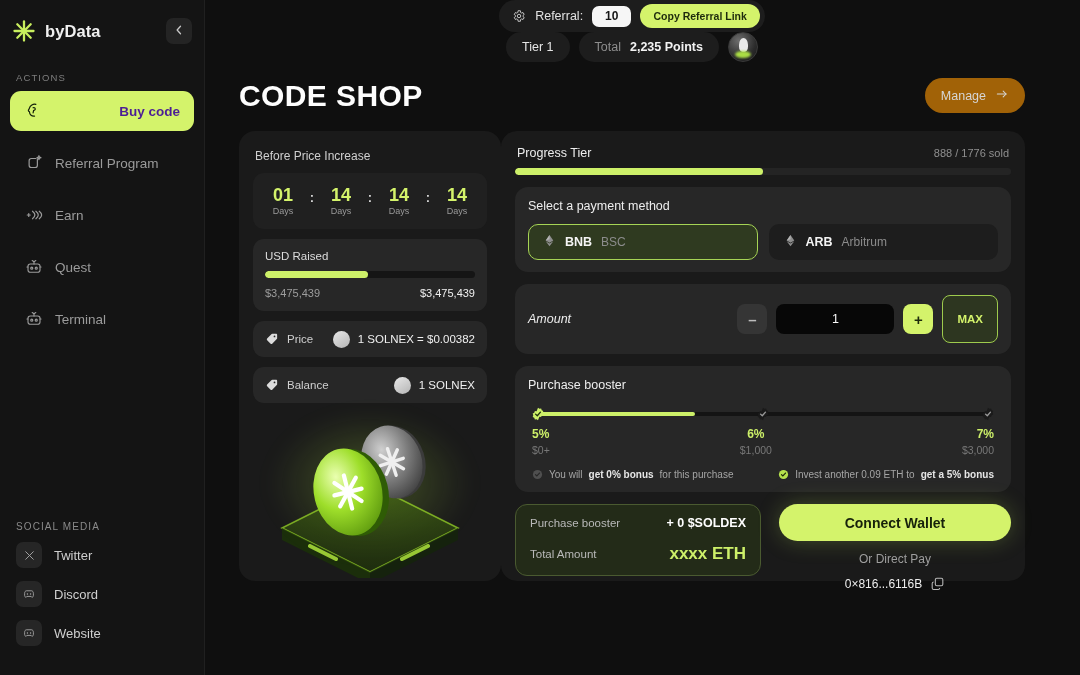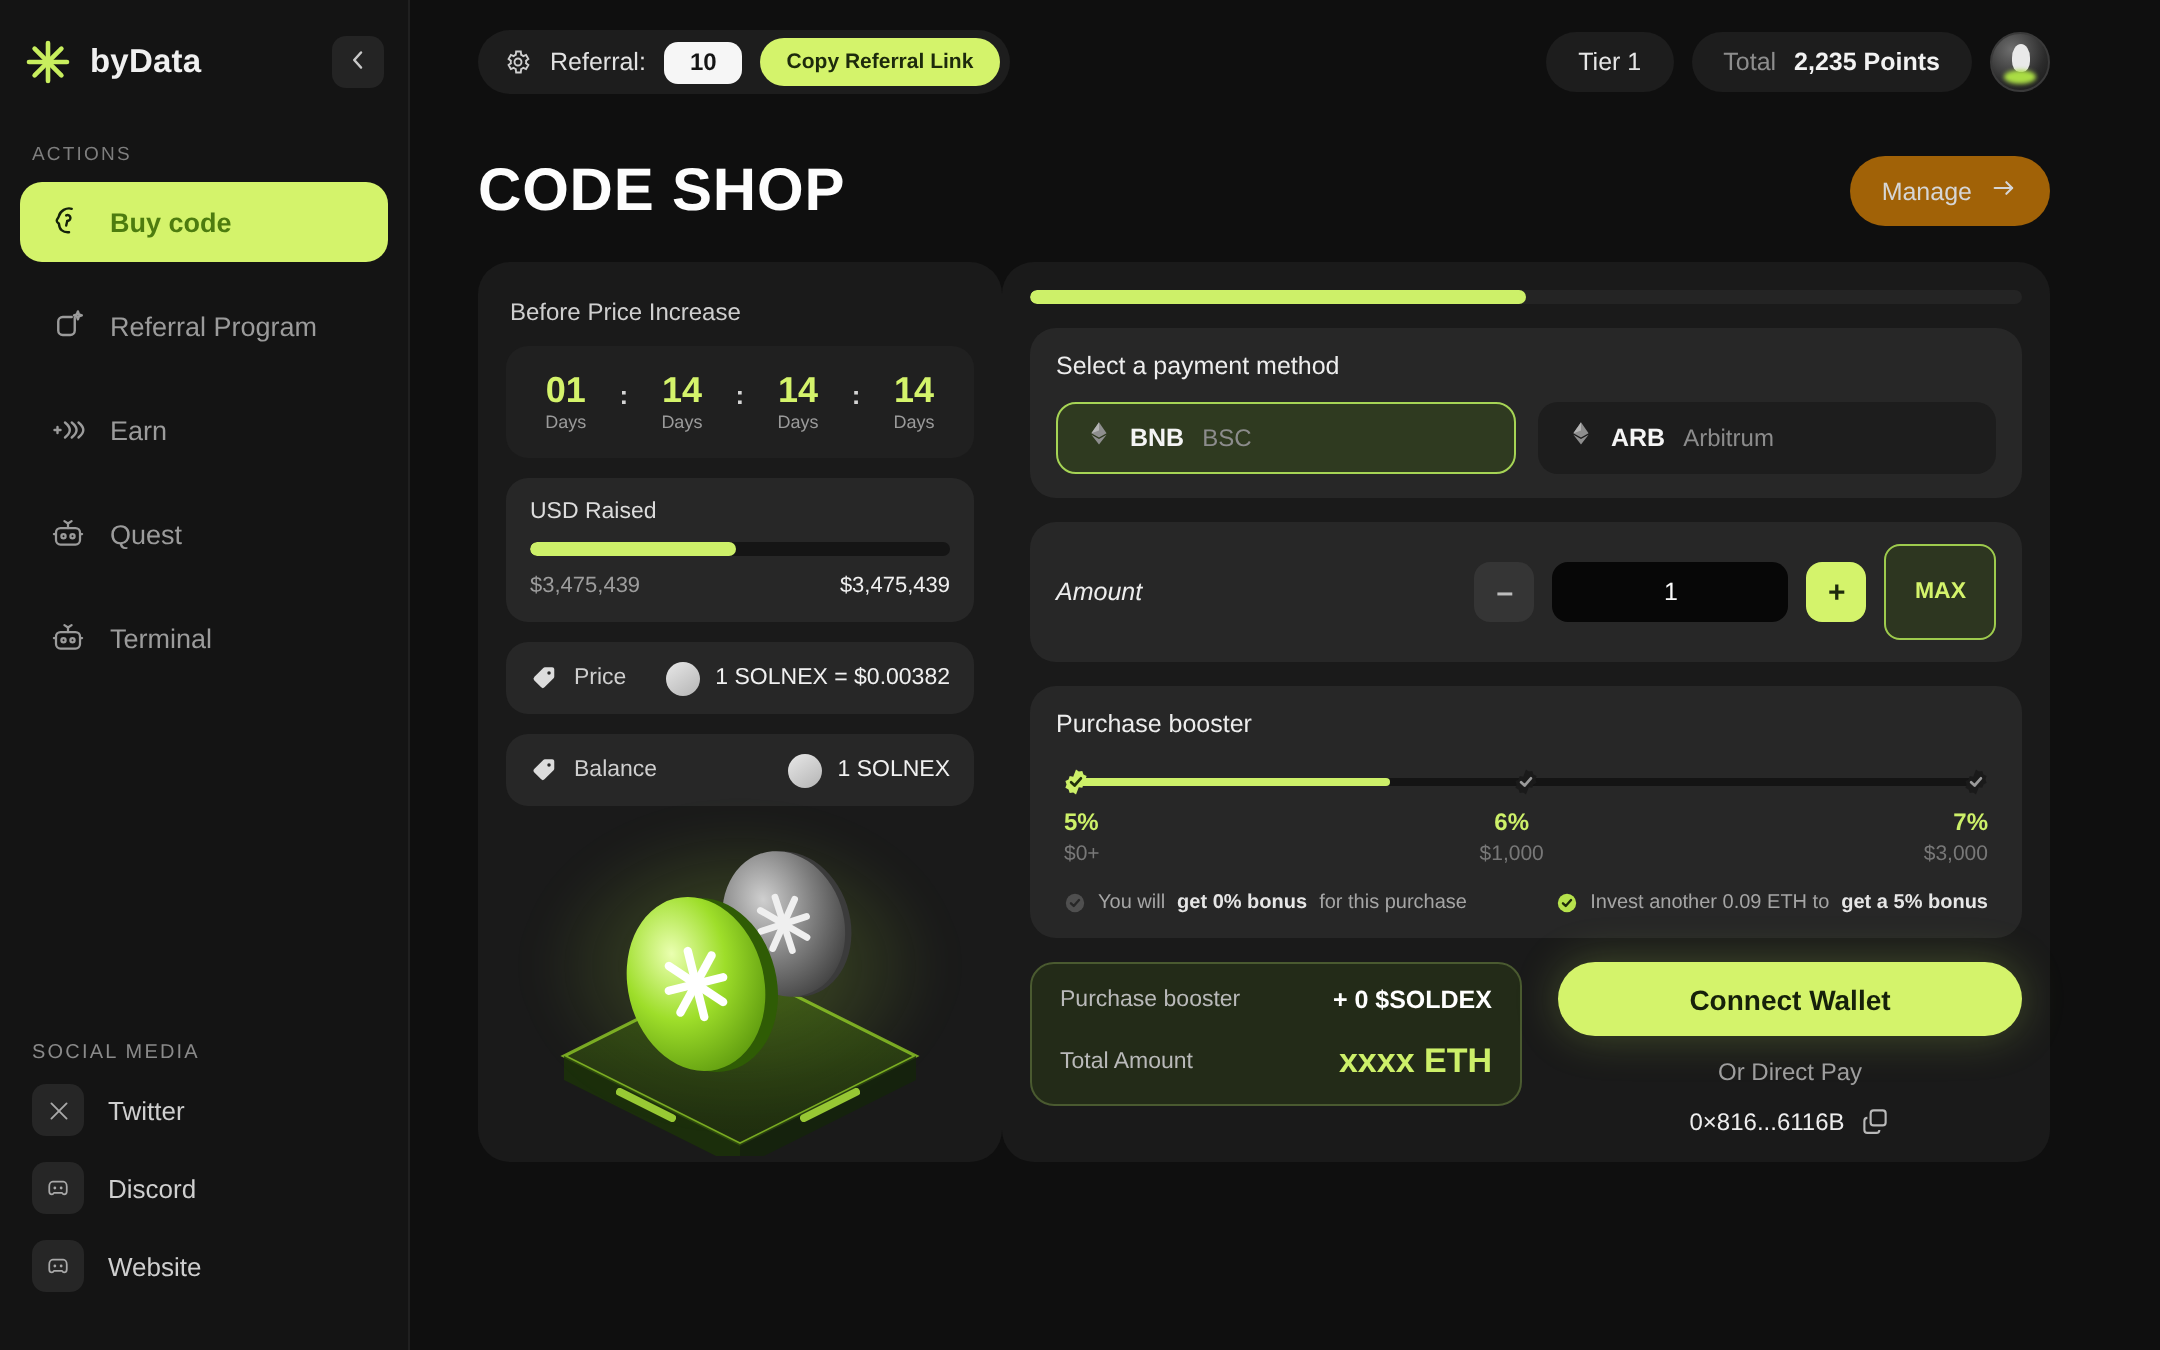--- a/index.html
+++ b/index.html
@@ -40,21 +40,21 @@
   }
   .nav { display: flex; flex-direction: column; gap: 3px; }
   .nav-item {
     display: flex; align-items: center; gap: 12px;
     height: 40px; padding: 0 14px; border-radius: 11px;
     color: #9b9b9b; font-size: 13.5px; cursor: pointer;
     margin-bottom: 9px;
   }
   .nav-item .ni-icon { width: 19px; height: 19px; display:flex; align-items:center; justify-content:center; flex:0 0 19px; }
   .nav-item.active {
-    background: #d4f36b; color: #4d7c0f; font-weight: 600;
+    background: #d4f36b; color: #4c1d95; font-weight: 600; justify-content: space-between;
   }
   .nav-item.active .ni-icon svg { stroke: #14210a; }
   .nav-item:not(.active) .ni-icon svg { stroke: #9b9b9b; }
 
   .social-wrap { position: absolute; left: 10px; right: 10px; bottom: 16px; }
   .social-label {
     font-size: 10px; letter-spacing: 1.1px; color: #8a8a8a;
     padding: 0 6px 10px 6px;
   }
   .social-item {
@@ -64,21 +64,21 @@
   .social-ico {
     width: 26px; height: 26px; border-radius: 7px; background: #262626;
     display: flex; align-items: center; justify-content: center;
     color: #a9a9a9; flex: 0 0 26px;
   }
   .social-name { font-size: 13px; color: #cfcfcf; }
 
   
   .main { flex: 1; height: 675px; position: relative; padding: 0 20px 0 34px; overflow: hidden; }
 
-  .topbar { display: flex; align-items: center; justify-content: space-between; height: 62px; padding-right: 35px; }
+  .topbar { display: flex; align-items: center; justify-content: space-between; height: 62px; padding-right: 35px; flex-direction: column; }
   .referral-pill {
     display: flex; align-items: center; gap: 9px;
     background: #1d1d1d; border-radius: 20px; height: 32px; padding: 0 5px 0 13px;
   }
   .ref-gear { color: #cfcfcf; display:flex; }
   .ref-text { font-size: 12.5px; color: #e2e2e2; }
   .ref-value {
     background: #f6f6f6; color: #151515; font-size: 12px; font-weight: 600;
     border-radius: 7px; padding: 3px 13px; line-height: 1.25;
   }
@@ -534,20 +534,24 @@
                   <line x1="-14" y1="0" x2="14" y2="0"></line>
                 <line x1="-11" y1="-12" x2="11" y2="12"></line>
                   <line x1="11" y1="-12" x2="-11" y2="12"></line>
               </g>
             </g>
           </svg>
         </div>
       </section>
 
       <section class="right-card">
+        <div class="pt-head">
+          <span class="pt-title">Progress Tier</span>
+          <span class="pt-sold">888 / 1776 sold</span>
+        </div>
         <div class="pt-track">
           <div class="pt-fill" id="tier-bar" style="width: 50%;"></div>
         </div>
 
         <div class="panel">
           <div class="panel-title">Select a payment method</div>
           <div class="pay-methods">
             <div class="pay-btn selected">
               <span>
                 <svg viewBox="0 0 24 24" width="13" height="17">

